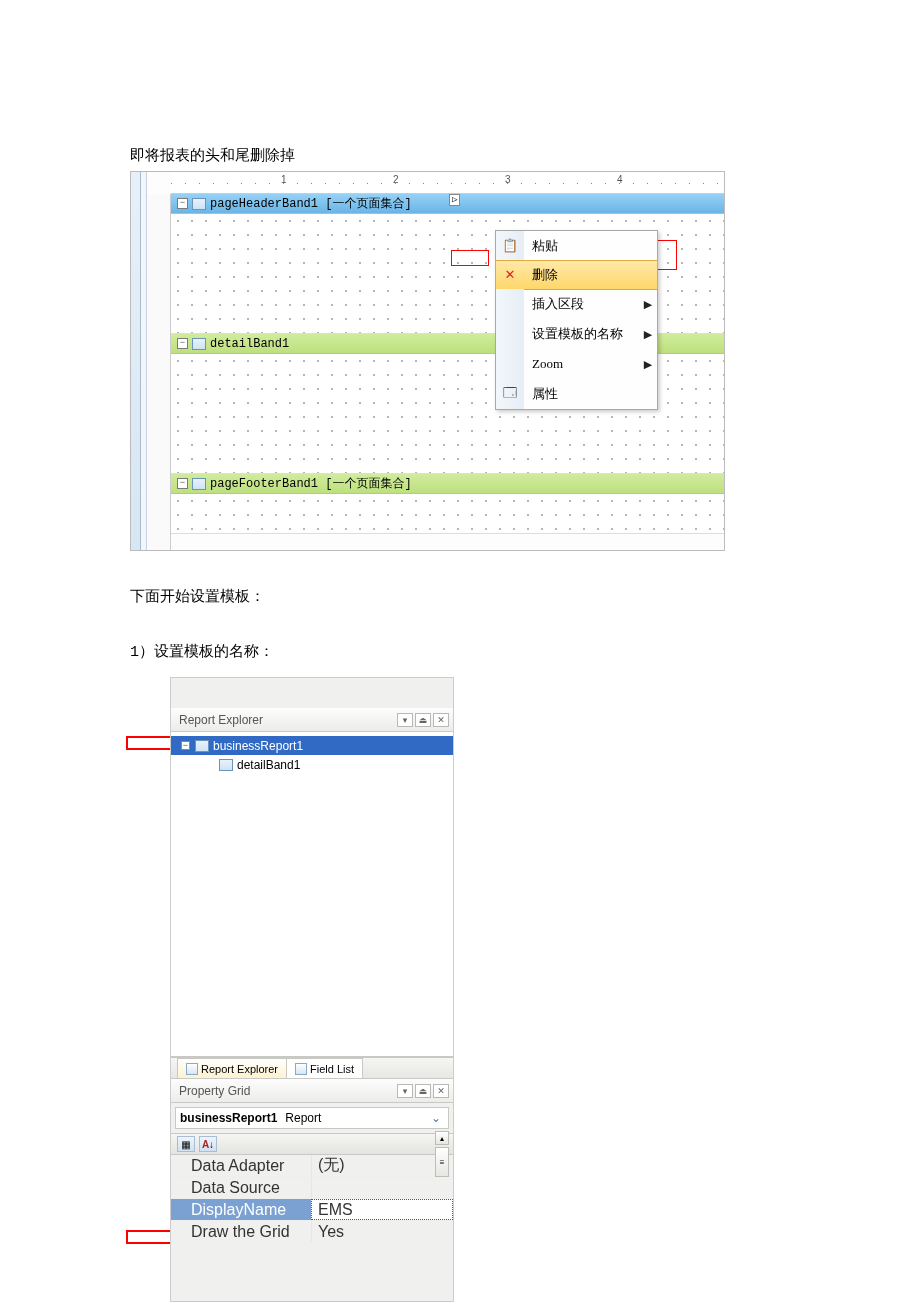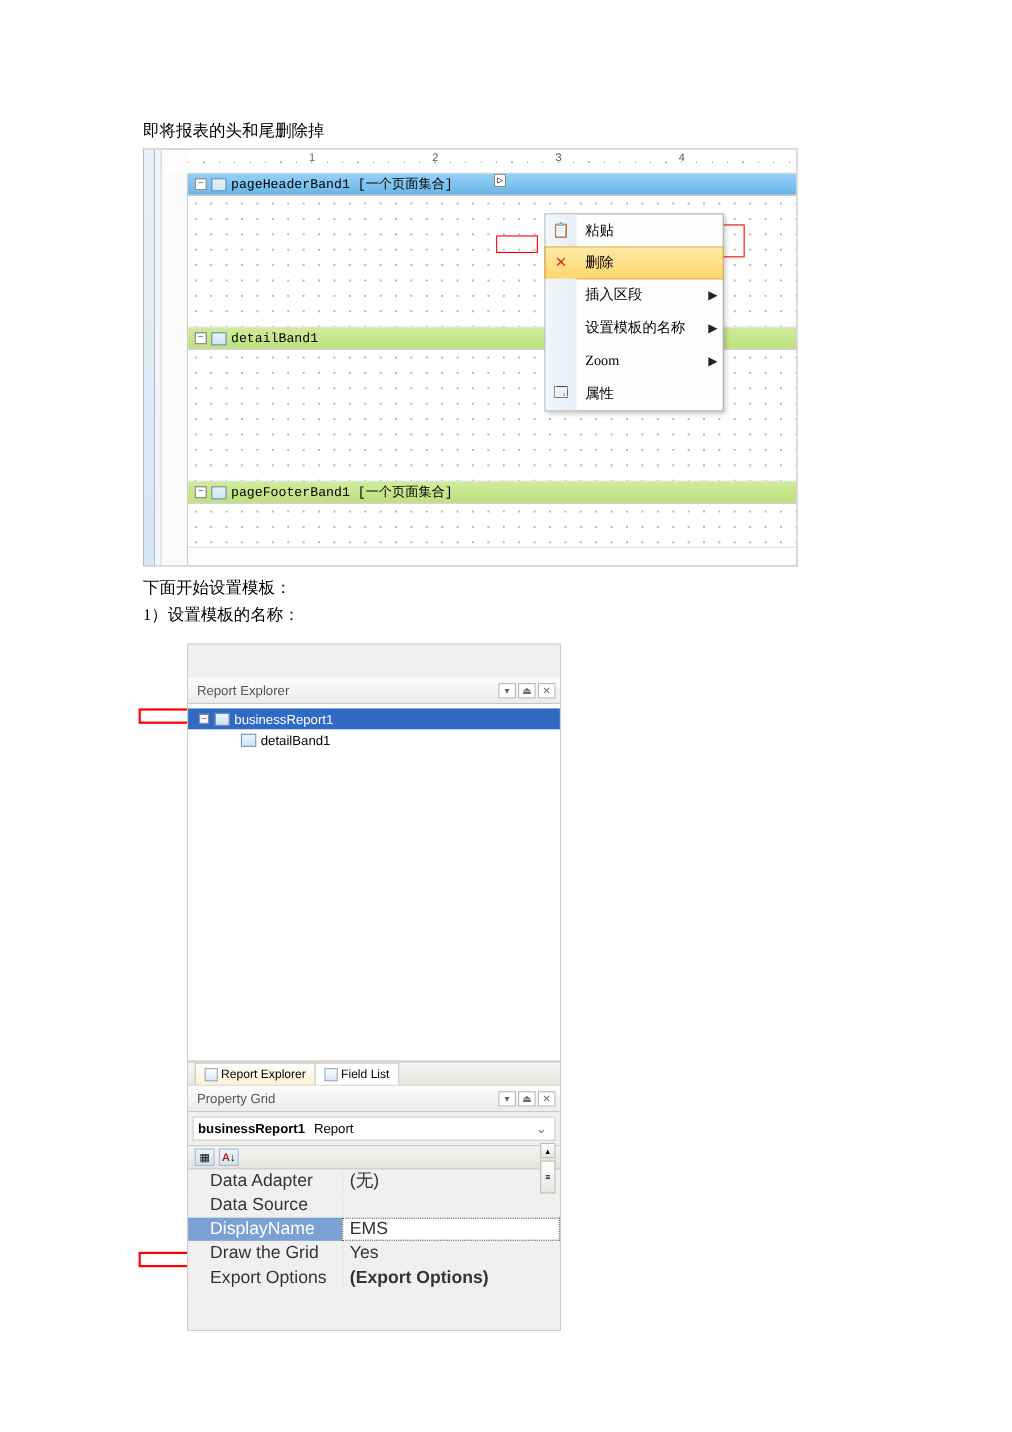--- a/index.html
+++ b/index.html
@@ -1,17 +1,17 @@
 <!DOCTYPE html>
 <html><head>
 <meta charset="utf-8">
 <style>
   * { box-sizing: border-box; margin: 0; padding: 0; }
   body { font-family: "Microsoft YaHei", SimSun, Arial, sans-serif; background: #fff; width: 920px; padding: 110px 130px 40px 130px; }
-  .doc-text { font-size: 15px; color: #000; margin-bottom: 6px; font-family: Liberation Serif, serif; }
+  .doc-text { font-size: 15px; color: #000; margin-bottom: 6px; font-family: Liberation Mono, monospace; margin-top: 36px; }
 
   
   .shot1 { width: 595px; height: 380px; border: 1px solid #bbb; position: relative; margin-bottom: 10px; background: #fdfdfd; overflow: hidden; }
   .strip-left { position: absolute; left: 0; top: 0; width: 10px; height: 100%; background: linear-gradient(#e7f0f8, #d7e6f3); border-right: 1px solid #a8bccf; }
   .strip-left2 { position: absolute; left: 10px; top: 0; width: 6px; height: 100%; background: #f2f6fa; border-right: 1px solid #c7d4e0; }
   .ruler-top { position: absolute; left: 40px; top: 0; right: 0; height: 22px; background: #fff; border-bottom: 1px solid #ccc; }
   .ruler-top::after { content:""; position:absolute; left:0; top:11px; right:0; height:1px; background:repeating-linear-gradient(90deg,#888 0,#888 1px,transparent 1px,transparent 14px); }
   .rnum { position:absolute; top:2px; font-size:10px; color:#555; font-family: Arial;}
   .ruler-left { position:absolute; left:16px; top:22px; width:24px; bottom:0; background:#fafafa; border-right:1px solid #ccc; }
   .designer-body { position:absolute; left:40px; top:22px; right:0; bottom:0; }
@@ -29,21 +29,21 @@
   .ctx { position:absolute; left:324px; top:36px; width:163px; background:#fefefe; border:1px solid #a8a8a8; box-shadow:2px 2px 4px rgba(0,0,0,.2); font-size:13px; font-family: "Microsoft YaHei", SimSun; }
   .ctx .row { display:flex; align-items:center; height:30px; position:relative;}
   .ctx .iconcol { width:28px; height:100%; background:linear-gradient(90deg,#f3f7fb,#e6edf5); display:flex; align-items:center; justify-content:center; font-size:13px;}
   .ctx .txt { flex:1; padding-left:8px; }
   .ctx .arrow { width:18px; text-align:center; color:#222; font-size:11px;}
   .ctx .row.hl { background:linear-gradient(#ffe9a8,#ffd76a); border:1px solid #e0a93e; margin:-1px; }
   .ctx .row.hl .iconcol{ background:transparent;}
 
   
   .shot2-wrap { display:inline-block; position:relative; margin-top:10px; margin-left:40px;}
-  .shot2 { width:340px; height:625px; background:#f0f0ee; border:1px solid #ccc; position:relative; }
+  .shot2 { width:284px; height:625px; background:#f0f0ee; border:1px solid #ccc; position:relative; }
   .redbox-tree { position:absolute; left:-44px; top:59px; width:60px; height:14px; border:2px solid red;}
   .redbox-prop { position:absolute; left:-44px; top:553px; width:60px; height:14px; border:2px solid red;}
 
   .panel-title { height:24px; display:flex; align-items:center; padding-left:8px; background:linear-gradient(#fdfdfd,#ececea); border-bottom:1px solid #c8c8c4; font-size:12px; color:#555; justify-content:space-between;}
   .winbtns { display:flex; gap:2px; margin-right:4px;}
   .winbtn { width:16px; height:14px; border:1px solid #b8b8b4; background:#fff; font-size:9px; display:flex; align-items:center; justify-content:center; color:#666;}
   .tree-area { height:325px; background:#fff; border-bottom:1px solid #c8c8c4; padding:4px 0; font-size:12px;}
   .tree-row { display:flex; align-items:center; height:19px; }
   .tree-row.sel { background:#316ac5; color:#fff; }
   .indent0 { padding-left:10px;} .indent1 { padding-left:48px;}
@@ -215,24 +215,20 @@
         <div class="gv"></div>
       </div>
       <div class="gr sel">
         <div class="gn">DisplayName</div>
         <div class="gv">EMS</div>
       </div>
       <div class="gr">
         <div class="gn">Draw the Grid</div>
         <div class="gv">Yes</div>
       </div>
-      <div class="gr">
-        <div class="gn" style="font-weight:normal">Export Options</div>
-        <div class="gv" style="font-weight:bold">(Export Options)</div>
-      </div>
     </div>
 
     <div class="sbar">
       <span class="sbtn">▴</span>
       <span class="sbtn" style="height:30px">≡</span>
     </div>
   </div>
 </div>
 
 

